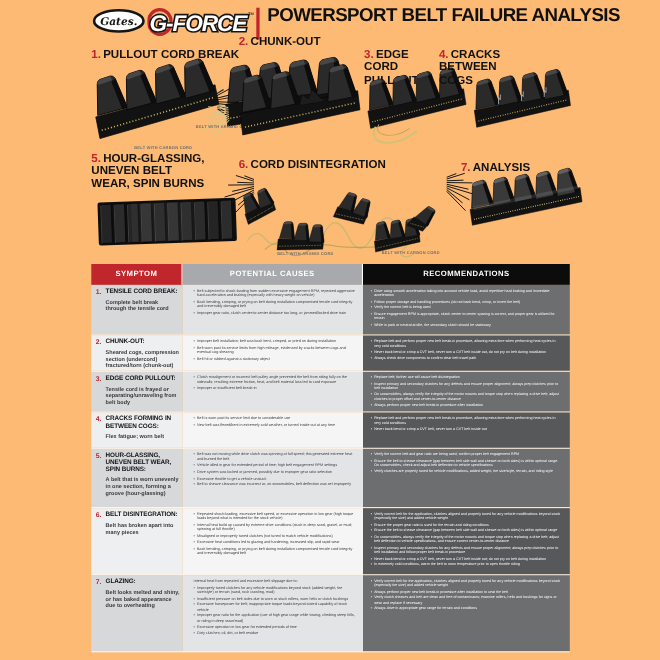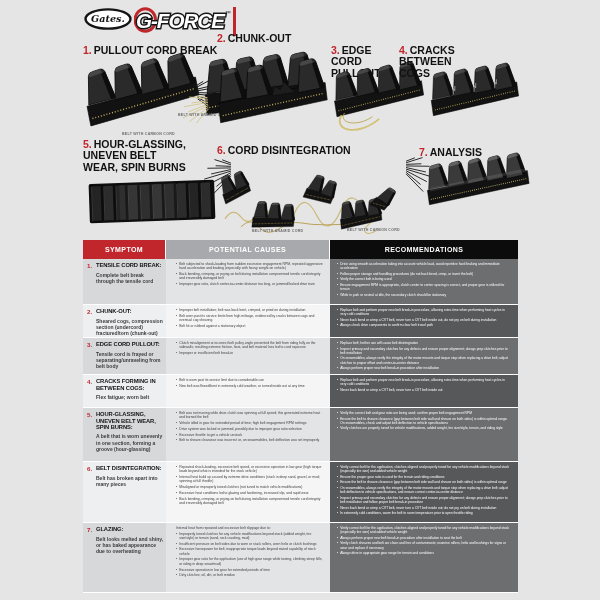--- a/index.html
+++ b/index.html
@@ -1,16 +1,16 @@
 <!DOCTYPE html>
 <html><head>
 <meta charset="utf-8">
 <style>
   html,body{margin:0;padding:0;background:#888;}
-  .page{position:relative;width:600px;height:600px;background:#e5e5e5;overflow:hidden;
+  .page{position:relative;width:600px;height:600px;background:#fdba74;overflow:hidden;
         font-family:"Liberation Sans",sans-serif;color:#151515;}
   
   .hdr-gates{position:absolute;left:84px;top:8px;width:48px;height:22px;}
   .hdr-gforce{position:absolute;left:134px;top:4px;width:98px;height:30px;}
   .hdr-div{position:absolute;left:233px;top:7px;width:3px;height:29px;background:#c1262c;}
   .hdr-title{position:absolute;left:243px;top:4px;font-size:17px;font-weight:800;
              letter-spacing:-0.5px;color:#101010;white-space:nowrap;}
   .hdr-sub{position:absolute;left:244px;top:24px;font-size:9.2px;font-weight:800;
            letter-spacing:0;color:#101010;white-space:nowrap;}
   
@@ -58,20 +58,21 @@
   <svg class="hdr-gates" viewBox="0 0 52 24">
     <ellipse cx="26" cy="12" rx="24.5" ry="10.5" fill="#ffffff" stroke="#151515" stroke-width="2.6"></ellipse>
     <text x="26" y="15.8" text-anchor="middle" font-family="DejaVu Serif, serif" font-style="italic" font-weight="bold" font-size="10.5" fill="#151515">Gates.</text>
   </svg>
   <svg class="hdr-gforce" viewBox="0 0 100 30">
     <ellipse cx="11.5" cy="16" rx="10.5" ry="11.5" fill="none" stroke="#c1262c" stroke-width="3"></ellipse>
     <text x="2" y="24" font-family="Liberation Sans, sans-serif" font-style="italic" font-weight="900" font-size="21" fill="#ffffff" stroke="#151515" stroke-width="3" paint-order="stroke" letter-spacing="-1">G-FORCE</text>
     <text x="93" y="11" font-size="6" fill="#151515">™</text>
   </svg>
   <div class="hdr-div"></div>
+  <div class="hdr-title">POWERSPORT BELT FAILURE ANALYSIS</div>
 
   <div id="figs">
       <div class="figlabel" style="left:83px;top:45px;width:170px"><span class="fignum">1.</span><span>PULLOUT CORD BREAK</span></div>
       <div class="figimg" style="left:78px;top:56px;width:240px;height:82px">
         <svg viewBox="0 0 240 82">
           <g transform="translate(2 14) rotate(-11)">
             <path d="M0,37 L112,29 L112,47 L0,57 Z" fill="#121212" stroke="#050505" stroke-width="0.6"></path>
 <line x1="3" y1="50" x2="109" y2="40" stroke="#c6b05e" stroke-width="1.4" stroke-dasharray="1 1.9"></line>
             <g transform="translate(0 0)">
               <path d="M2,36 L7,8 Q8,4 12,4 L20,3 Q23,3 24,6 L30,34 Z" fill="#2a2a2a" stroke="#090909" stroke-width="0.8"></path>

